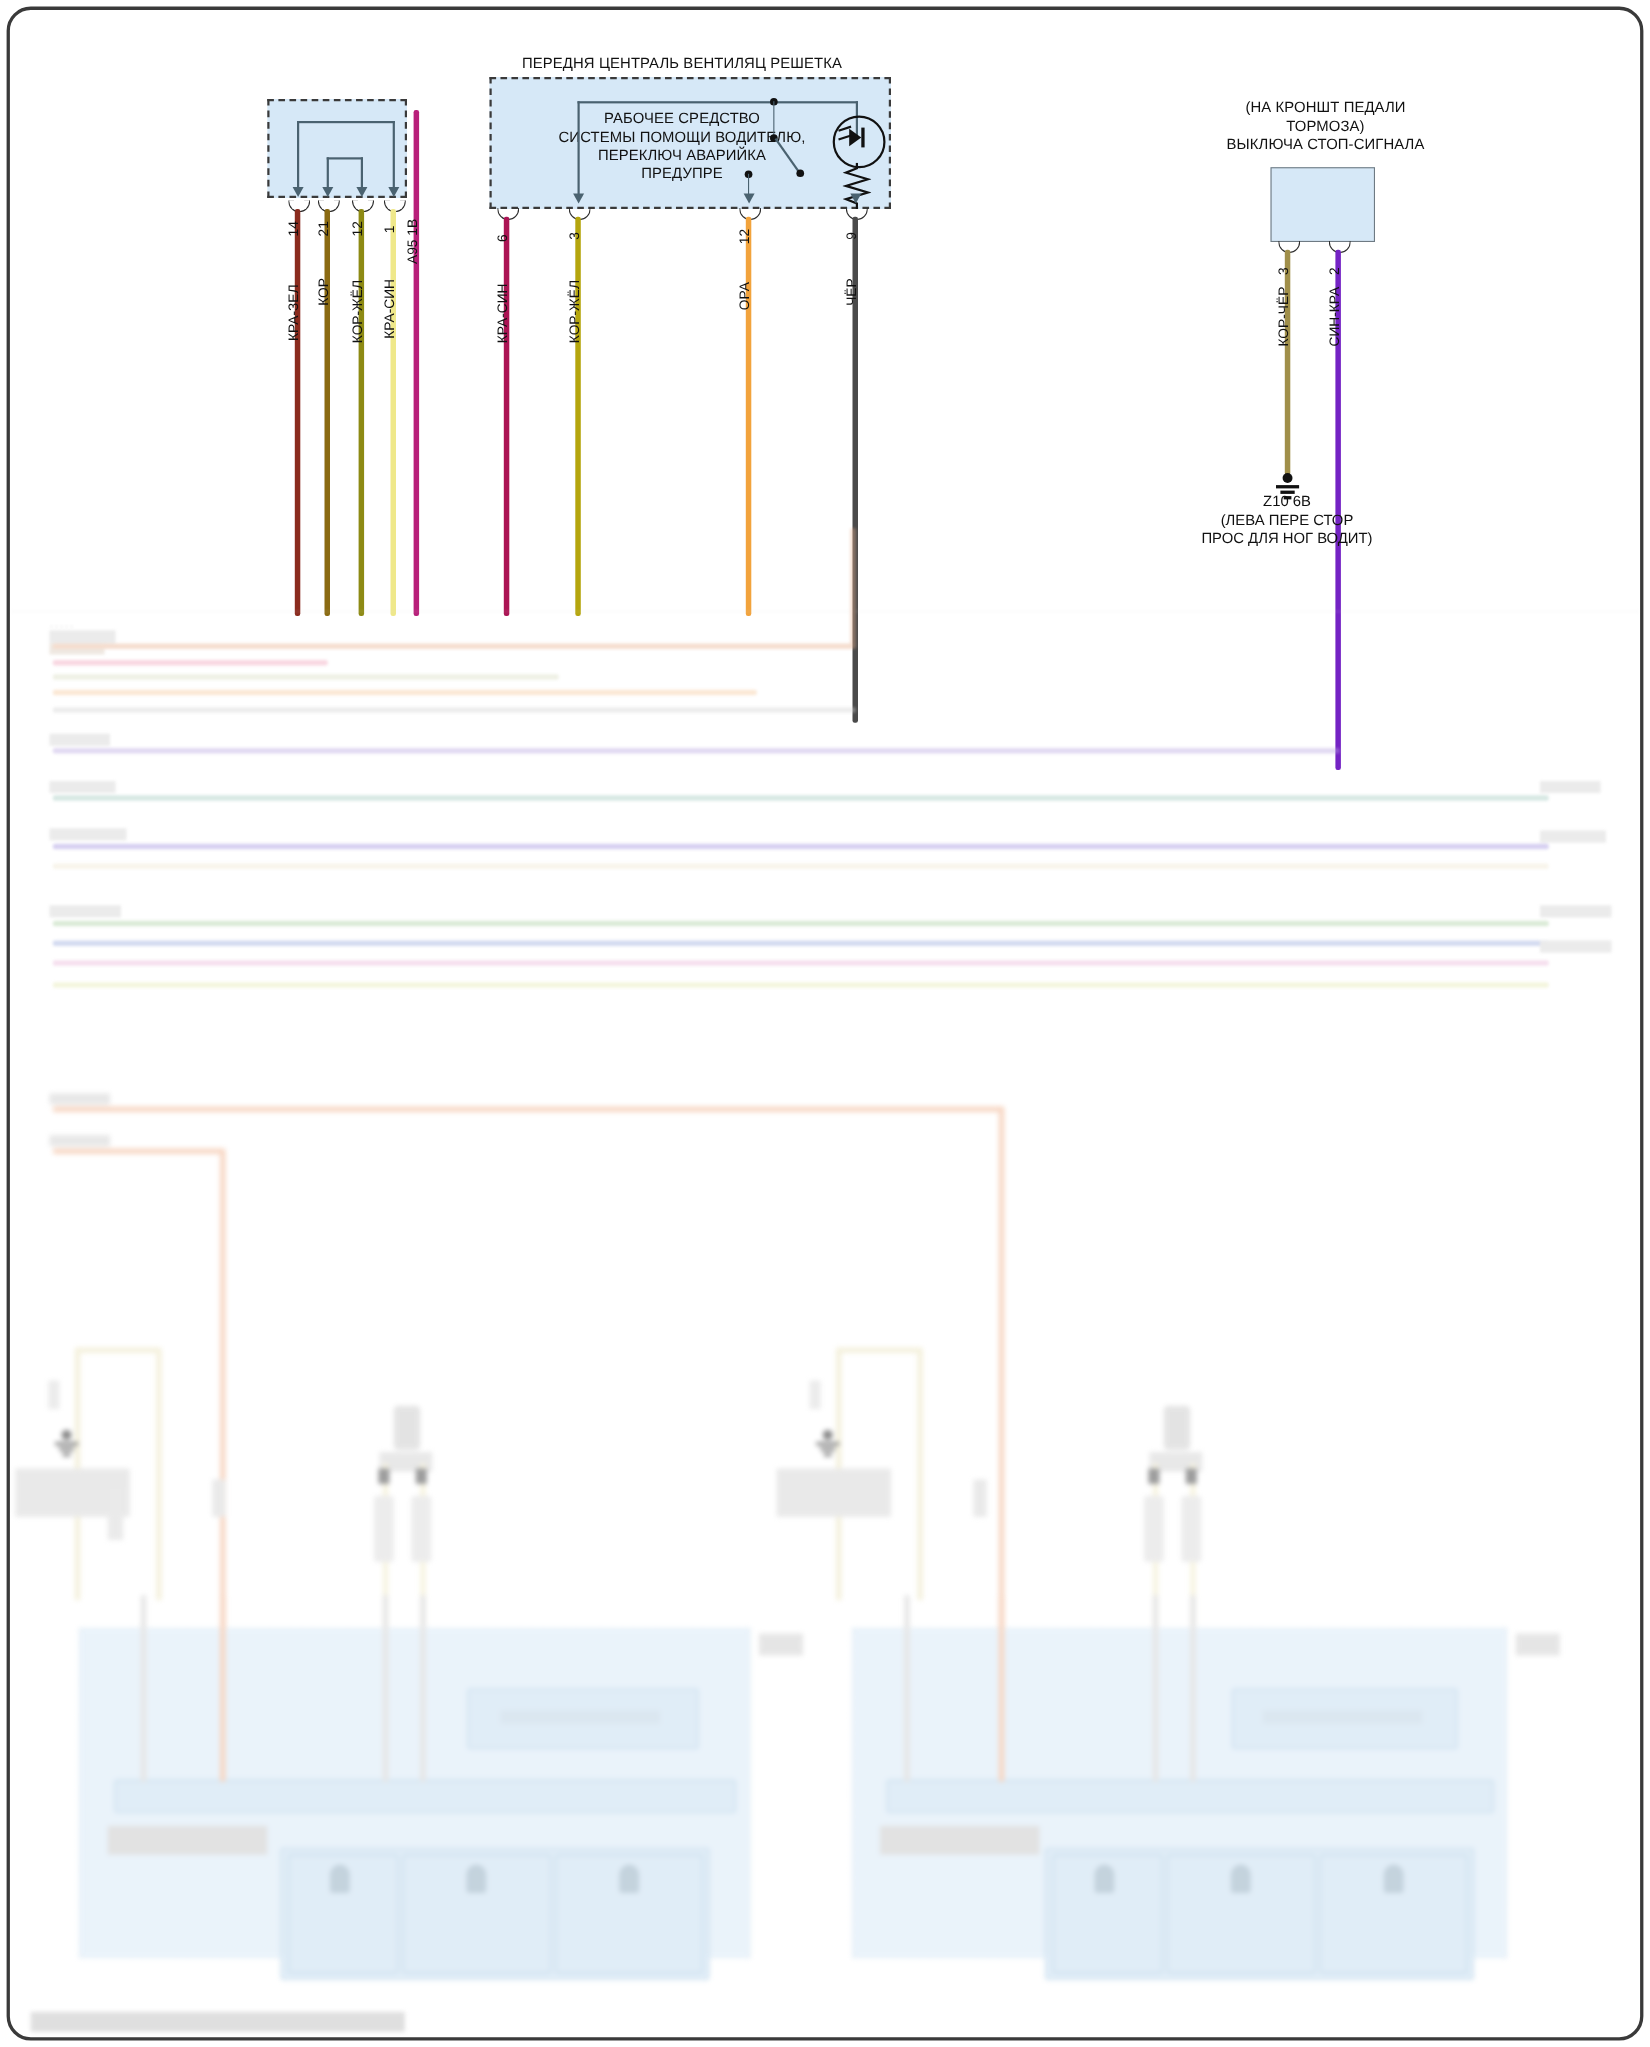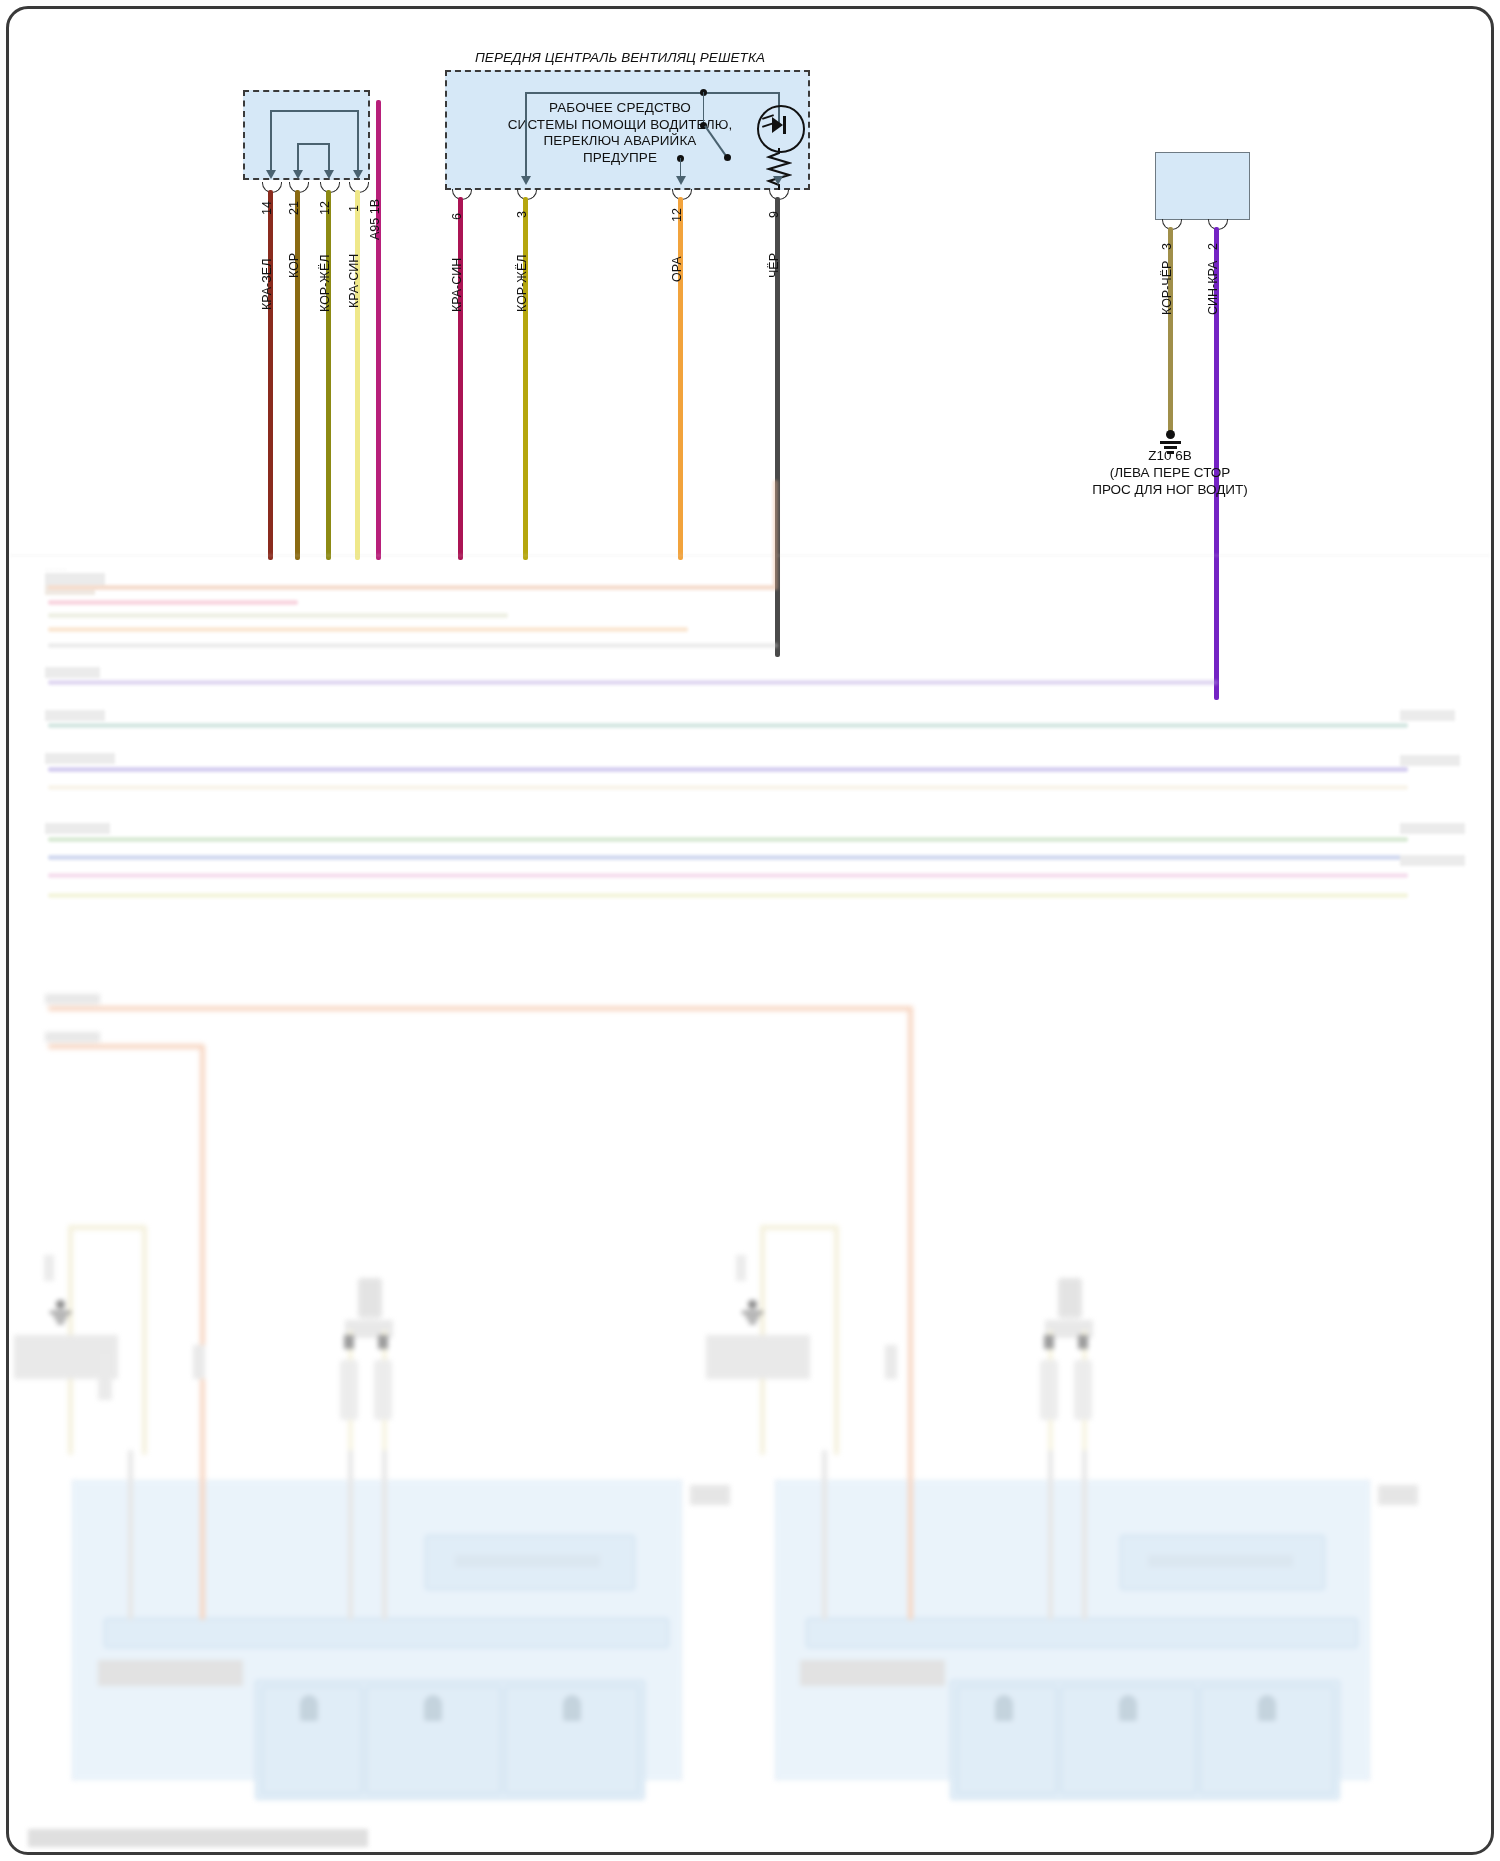--- a/index.html
+++ b/index.html
@@ -77,21 +77,21 @@
   <div class="pin" style="left:260px;top:215px;">14</div>
   <div class="vlabel" style="left:260px;top:310px;">КРА-ЗЕЛ</div>
   <div class="pin" style="left:287px;top:215px;">21</div>
   <div class="vlabel" style="left:287px;top:278px;">КОР</div>
   <div class="pin" style="left:318px;top:215px;">12</div>
   <div class="vlabel" style="left:318px;top:312px;">КОР-ЖЁЛ</div>
   <div class="pin" style="left:347px;top:212px;">1</div>
   <div class="vlabel" style="left:347px;top:308px;">КРА-СИН</div>
   <div class="pin" style="left:368px;top:240px;">A95 1B</div>
 
-  <div class="cap" style="left:420px;top:50px;width:400px;font-style:italic;">ПЕРЕДНЯ ЦЕНТРАЛЬ ВЕНТИЛЯЦ РЕШЕТКА</div>
+  <div class="cap" style="left:420px;top:50px;width:400px;">ПЕРЕДНЯ ЦЕНТРАЛЬ ВЕНТИЛЯЦ РЕШЕТКА</div>
 
   <div class="blk dashed" style="left:445px;top:70px;width:365px;height:120px;"></div>
 
   <div class="cap" style="left:455px;top:100px;width:330px;text-align:center;">РАБОЧЕЕ СРЕДСТВО
 СИСТЕМЫ ПОМОЩИ ВОДИТЕЛЮ,
 ПЕРЕКЛЮЧ АВАРИЙКА
 ПРЕДУПРЕ</div>
 
   <div class="inner-line" style="left:525px;top:92px;width:255px;height:1.8px;"></div>
   <div class="inner-line" style="left:525px;top:92px;width:1.8px;height:88px;"></div>
@@ -132,20 +132,23 @@
 
   <div class="pin" style="left:450px;top:220px;">6</div>
   <div class="vlabel" style="left:450px;top:312px;">КРА-СИН</div>
   <div class="pin" style="left:515px;top:218px;">3</div>
   <div class="vlabel" style="left:515px;top:312px;">КОР-ЖЁЛ</div>
   <div class="pin" style="left:670px;top:222px;">12</div>
   <div class="vlabel" style="left:670px;top:282px;">OPA</div>
   <div class="pin" style="left:767px;top:218px;">9</div>
   <div class="vlabel" style="left:767px;top:278px;">ЧЁР</div>
 
+  <div class="cap" style="left:1040px;top:90px;width:330px;">(НА КРОНШТ ПЕДАЛИ
+ТОРМОЗА)
+ВЫКЛЮЧА СТОП-СИГНАЛА</div>
 
   <div class="blk solid" style="left:1155px;top:152px;width:95px;height:68px;"></div>
 
   <div class="conn" style="left:1162px;top:219px;"></div>
   <div class="conn" style="left:1208px;top:219px;"></div>
 
   <div class="vwire" style="left:1168px;top:227px;height:205px;background:#a08f4a;"></div>
   <div class="vwire" style="left:1214px;top:227px;height:473px;background:#7423c4;"></div>
 
   <div class="pin" style="left:1160px;top:250px;">3</div>

